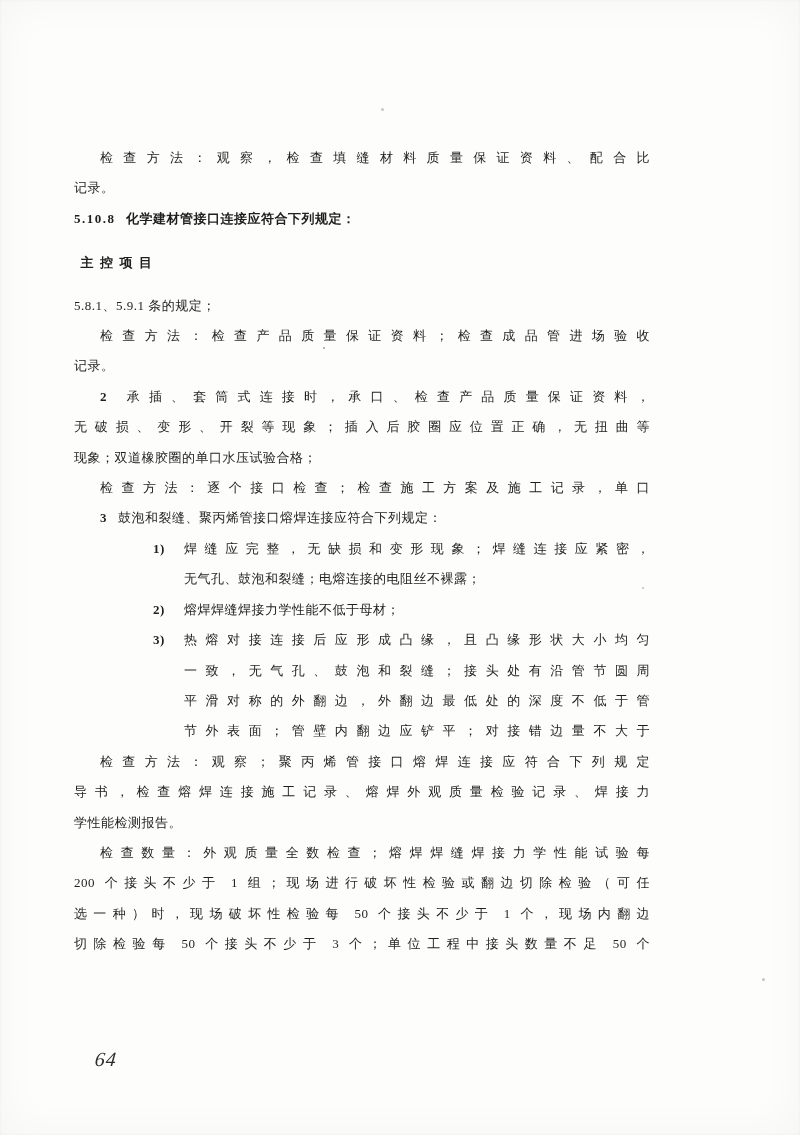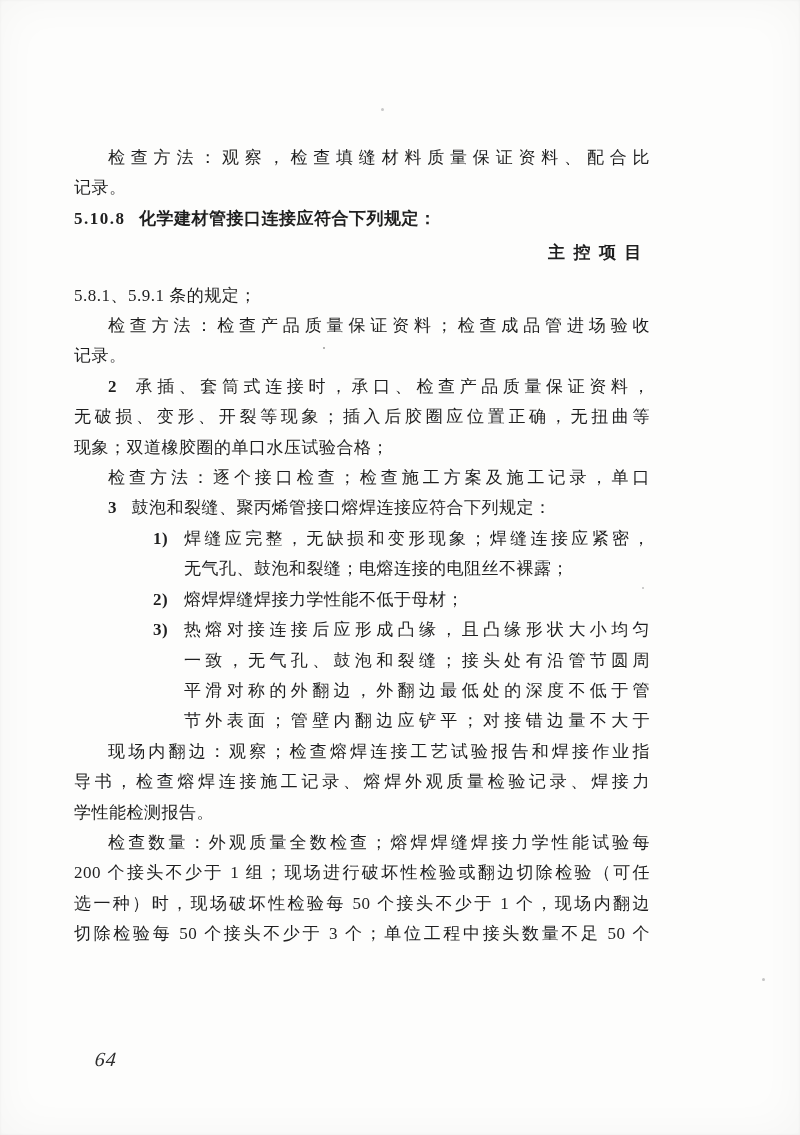--- a/index.html
+++ b/index.html
@@ -14,38 +14,38 @@
     width: 800px; height: 1135px;
     background: #fdfdfc;
     box-shadow: inset 0 0 46px rgba(0,0,0,0.035), inset 0 0 3px rgba(0,0,0,0.05);
     font-family: "Liberation Serif", "DejaVu Serif", serif;
     color: #1f1f1f;
   }
   .content {
     position: absolute;
     left: 74px; top: 143px;
     width: 576px;
-    font-size: 17px;
+    font-size: 13px;
     line-height: 30.4px;
     letter-spacing: 0.5px;
   }
   .ln { min-height: 30.4px; }
   
   .ln.full { text-align: justify; text-align-last: justify; }
   
   .ln.indent { text-indent: 2em; }
   
   .ln.section .num { font-weight: bold; letter-spacing: 1.5px; margin-right: 0.8em; }
   .ln.section .t { font-weight: 600; }
   
   .ln.center {
-    text-align: right;
+    text-align: left;
     letter-spacing: 0.5em;
     padding-left: 0.5em;
-    margin-top: 4px;
+    margin-top: 14px;
     margin-bottom: 12px;
     font-weight: 600;
   }
   
   .ln.item { text-indent: 2em; }
   .ln.item .num { font-weight: bold; margin-right: 0.85em; }
   
   .ln.sub { display: flex; padding-left: 79px; }
   .ln.sub .num { flex: none; width: 31px; font-weight: bold; }
   .ln.sub .t { flex: 1; }
@@ -93,21 +93,21 @@
         <b class="num">2)</b>
         <span class="t">熔焊焊缝焊接力学性能不低于母材；</span>
       </div>
       <div class="ln sub full">
         <b class="num">3)</b>
         <span class="t">热熔对接连接后应形成凸缘，且凸缘形状大小均匀</span>
       </div>
       <div class="ln subcont full"><span class="t">一致，无气孔、鼓泡和裂缝；接头处有沿管节圆周</span></div>
       <div class="ln subcont full"><span class="t">平滑对称的外翻边，外翻边最低处的深度不低于管</span></div>
       <div class="ln subcont full"><span class="t">节外表面；管壁内翻边应铲平；对接错边量不大于</span></div>
-      <div class="ln indent full"><span class="t">现场内翻边：观察；检查熔焊连接工艺试验报告和焊接作业指</span></div>
+      <div class="ln indent full"><span class="t">检查方法：观察；聚丙烯管接口熔焊连接应符合下列规定</span></div>
       <div class="ln flush full"><span class="t">导书，检查熔焊连接施工记录、熔焊外观质量检验记录、焊接力</span></div>
       <div class="ln flush"><span class="t">学性能检测报告。</span></div>
       <div class="ln indent full"><span class="t">检查数量：外观质量全数检查；熔焊焊缝焊接力学性能试验每</span></div>
       <div class="ln flush full"><span class="t">200 个接头不少于 1 组；现场进行破坏性检验或翻边切除检验（可任</span></div>
       <div class="ln flush full"><span class="t">选一种）时，现场破坏性检验每 50 个接头不少于 1 个，现场内翻边</span></div>
       <div class="ln flush full"><span class="t">切除检验每 50 个接头不少于 3 个；单位工程中接头数量不足 50 个</span></div>
     </div>
   <div class="page-number">64</div>
   <div id="specks">
       <div class="speck" style="left: 381px; top: 108px; width: 3px; height: 3px; background: rgb(200, 200, 200);"></div>

